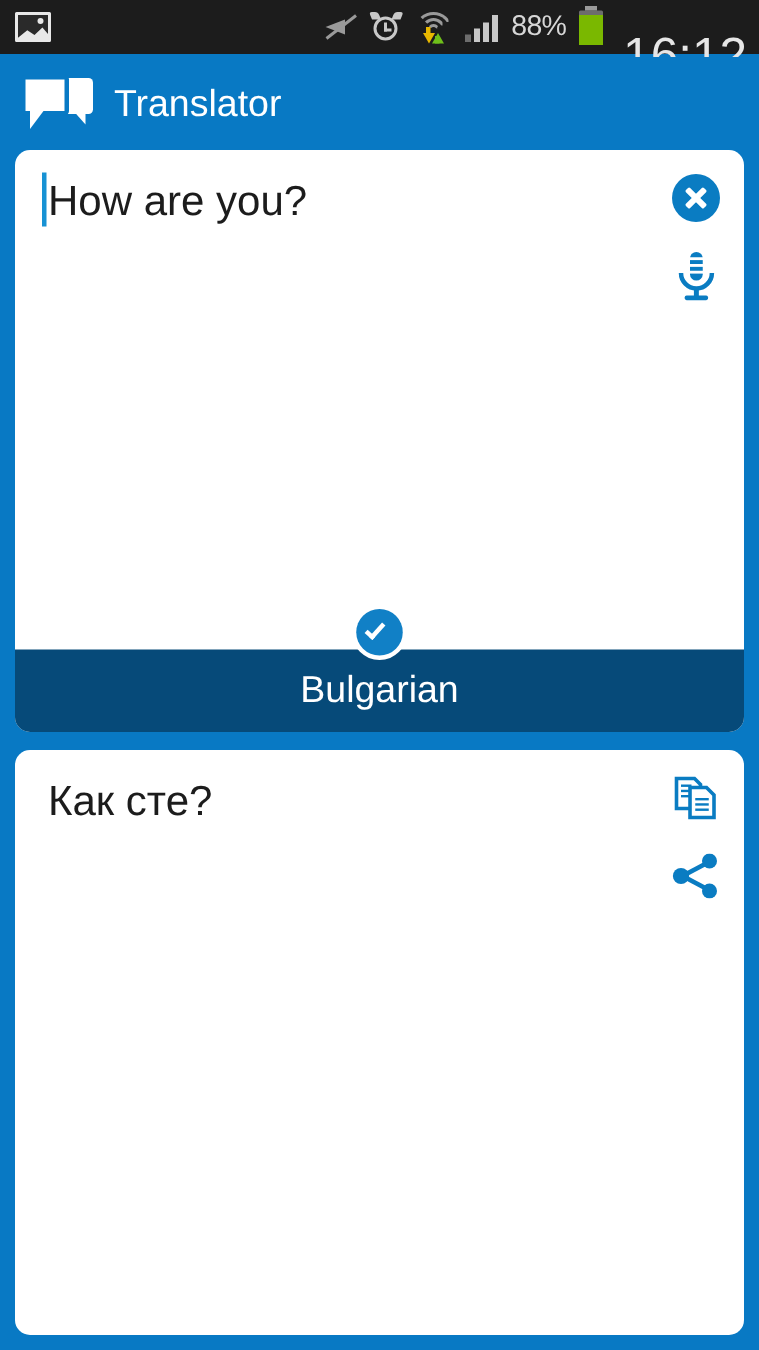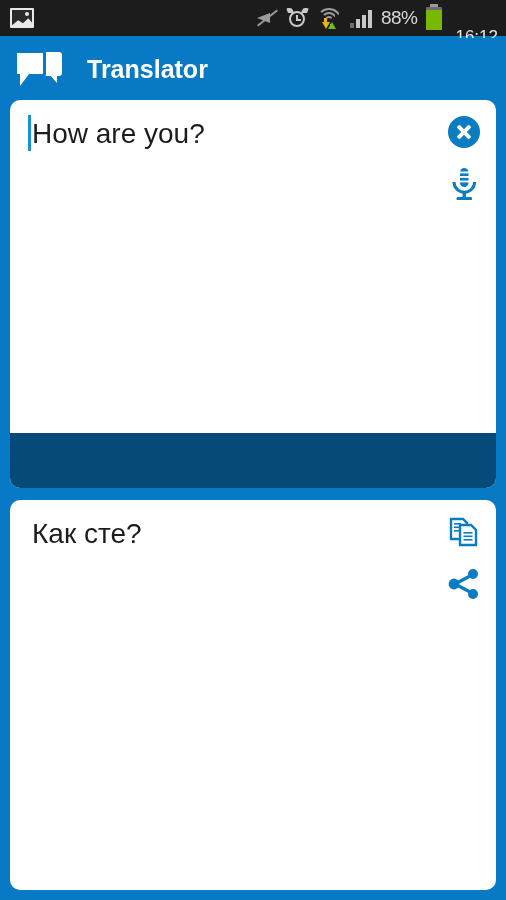--- a/index.html
+++ b/index.html
@@ -128,21 +128,21 @@
   }
   .battery-icon::before {
     content: ""; position: absolute; top: -3px; left: 4px;
     width: 8px; height: 3px; background: #9A9A9A;
   }
   .battery-icon .lvl {
     position: absolute; bottom: 0; left: 0; right: 0;
     height: 86%; background: #7AB800;
   }
   #clock-text {
-    color: #E6E6E6; font-size: 17px; letter-spacing: 0px;
+    color: #E6E6E6; font-size: 33px; letter-spacing: 0px;
     margin-left: 4px; line-height: 1; margin-top: 36px;
   }
 
   
   #app-bar {
     position: absolute; top: 38px; left: 0;
     width: 506px; height: 62px;
     background: #0879C4;
     display: flex; align-items: center;
     padding-left: 14px;
@@ -159,22 +159,22 @@
     border-top: 9px solid #FFFFFF;
   }
   .chat-icon .front { left: 0px; top: 0px; width: 32px; height: 27px; border: 3px solid #0879C4; }
   .chat-icon .front::after {
     content:""; position: absolute; left: 3px; bottom: -12px;
     width: 0; height: 0;
     border-right: 9px solid transparent;
     border-top: 12px solid #FFFFFF;
   }
   #app-title {
-    color: #FFFFFF; font-size: 25px; margin-left: 23px;
-    font-weight: 700;
+    color: #FFFFFF; font-size: 25px; margin-left: 12px;
+    font-weight: 400;
   }
 
   
   .card {
     position: absolute; left: 10px; width: 486px;
     background: #FFFFFF;
     border-radius: 10px;
     overflow: hidden;
   }
   #source-card { top: 100px; height: 388px; }
@@ -313,20 +313,26 @@
         <rect x="8.5" y="9" width="13.5" height="1.9" fill="#FFFFFF"></rect>
         <rect x="8.5" y="13.5" width="13.5" height="1.9" fill="#FFFFFF"></rect>
         <path d="M5 15 a10.3 10.3 0 0 0 20.6 0" fill="none" stroke="#0A7CC2" stroke-width="3"></path>
         <rect x="13.6" y="24.5" width="3.3" height="6" fill="#0A7CC2"></rect>
         <rect x="7.5" y="30" width="15.5" height="3.1" rx="1.2" fill="#0A7CC2"></rect>
       </svg>
     </span>
   </div>
 
   <div id="lang-bar">
+    <div class="lang-cell">
+      <span class="check-badge">
+        <span class="tick"></span>
+      </span>
+      <span>Bulgarian</span>
+    </div>
   </div>
 </div>
 
 <div class="card" id="target-card">
 
   <div class="text-area">
     <span class="phrase" id="target-text">Как сте?</span>
   </div>
 
   <div class="icon-col">

